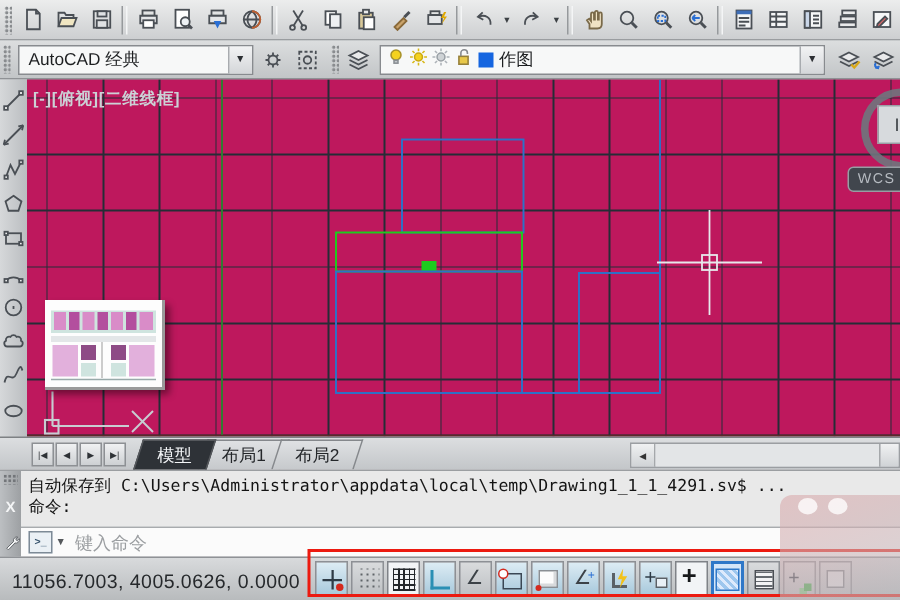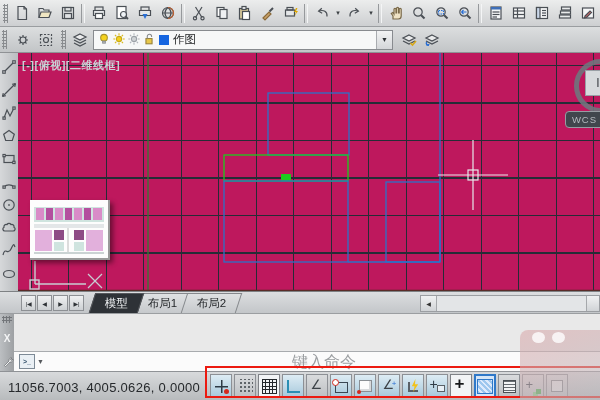--- a/index.html
+++ b/index.html
@@ -51,21 +51,21 @@
   
   .cmd{position:absolute;left:0;top:313px;width:600px;height:58px;background:#e9e9e9;border-top:1px solid #9b9ea1;box-sizing:border-box;}
   .cmdstrip{position:absolute;left:0;top:0;width:14px;height:100%;background:linear-gradient(90deg,#bcbfc2,#9da0a3);}
   .cmddots{position:absolute;left:2px;top:2px;width:10px;height:7px;background:radial-gradient(circle,#73767a 1px,transparent 1.2px);background-size:3px 3px;}
   .cmdx{position:absolute;left:0;top:17px;width:14px;height:15px;color:#f4f5f6;font-size:10px;font-weight:bold;display:flex;align-items:center;justify-content:center;}
   .cmdwrench{position:absolute;left:1px;top:40px;width:13px;height:15px;display:flex;align-items:center;justify-content:center;}
   .cmdhist{position:absolute;left:19px;top:3px;right:2px;height:33px;font-family:"DejaVu Sans Mono",monospace;font-size:11px;line-height:14px;color:#141414;white-space:pre;overflow:hidden;}
   .cmdinput{position:absolute;left:14px;right:0;bottom:0;height:20px;background:#fbfbfb;border-top:1px solid #a8abae;display:flex;align-items:center;box-sizing:border-box;}
   .pbox{width:14px;height:13px;margin-left:5px;border:1px solid #7d8a96;background:#eaf0f5;color:#33506a;font-size:7px;font-weight:bold;display:flex;align-items:center;justify-content:center;}
   .pdd{font-size:7px;color:#55585c;margin:0 4px 0 2px;}
-  .cmdfield{flex:1;border:none;outline:none;background:transparent;font-family:"Liberation Sans",sans-serif;font-size:16px;color:#737373;text-align:center;}
+  .cmdfield{flex:1;border:none;outline:none;background:transparent;font-family:"Liberation Sans",sans-serif;font-size:12px;color:#737373;}
   .cmdfield::placeholder{color:#9b9ea1;opacity:1;}
 
   
   .status{position:absolute;left:0;top:371px;width:600px;height:29px;background:linear-gradient(#d8dadc,#b8bbbd);border-top:1px solid #8f9296;box-sizing:border-box;}
   .coords{position:absolute;left:8px;top:8px;font-size:13px;color:#26292c;letter-spacing:.3px;}
   .sbtns{position:absolute;left:210px;top:2px;display:flex;gap:2px;}
   .sb{width:22px;height:24px;border:1px solid #8d9095;box-sizing:border-box;display:flex;align-items:center;justify-content:center;position:relative;}
   .sb-on{background:linear-gradient(#ddecf4,#a6c8db);}
   .sb-off{background:linear-gradient(#d9dbdd,#bdc0c3);}
   .sb-pressed{background:#f2f4f6;border-color:#7f8287;}
@@ -273,20 +273,24 @@
             <rect x="2.5" y="3" width="11" height="10" stroke="#4a4f55" fill="#f5f6f7" stroke-width="1.2"></rect>
             <path d="M5 11l5-5 1.5 1.5-5 5-2 .5z" stroke="#4a4f55" fill="#d86a6a" stroke-width="1.2"></path>
           </svg>
         </div>
         <div class="tbtn"></div>
       </div>
   </div>
 
   <div class="tb2">
     <div class="vgrip"></div>
+    <div class="combo ws-combo">
+      <span class="clabel">AutoCAD 经典</span>
+      <span class="arrow">▼</span>
+    </div>
     <span id="wsbtns" style="display:flex;align-items:center;margin-left:2px;">
         <div class="tbtn">
           <svg width="16" height="16" viewBox="0 0 16 16">
             <circle cx="8" cy="8" r="3" stroke="#4a4f55" fill="none" stroke-width="1.2"></circle>
             <path d="M8 3v2M8 11v2M3 8h2M11 8h2M4.5 4.5l1.4 1.4M10.1 10.1l1.4 1.4M11.5 4.5l-1.4 1.4M5.9 10.1l-1.4 1.4" stroke="#4a4f55" fill="none" stroke-width="1.2"></path>
           </svg>
         </div>
         <div class="tbtn">
           <svg width="16" height="16" viewBox="0 0 16 16">
             <rect x="2.5" y="2.5" width="11" height="11" stroke="#4a4f55" fill="none" stroke-width="1.2" stroke-dasharray="2 1.5"></rect>
@@ -504,20 +508,21 @@
   <div class="cmd">
     <div class="cmdstrip">
       <div class="cmddots"></div>
       <div class="cmdx">X</div>
       <div class="cmdwrench">
         <svg width="12" height="12" viewBox="0 0 12 12">
             <path d="M2.5 9.5L7 5a2.4 2.4 0 012.8-3l-1.4 1.5 1.1 1.1L11 3.2A2.4 2.4 0 018 6L3.6 10.6z" fill="#f2f3f4" stroke="#5a5e62" stroke-width=".6"></path>
           </svg>
       </div>
     </div>
+    <div class="cmdhist"><div>自动保存到 C:\Users\Administrator\appdata\local\temp\Drawing1_1_1_4291.sv$ ...</div><div>命令:</div></div>
     <div class="cmdinput">
       <span class="pbox">&gt;_</span>
       <span class="pdd">▼</span>
       <input class="cmdfield" type="text" placeholder="键入命令" style="">
     </div>
   </div>
 
   <div class="status">
     <div class="coords">11056.7003, 4005.0626, 0.0000</div>
     <div class="sbtns" id="sbtns">

